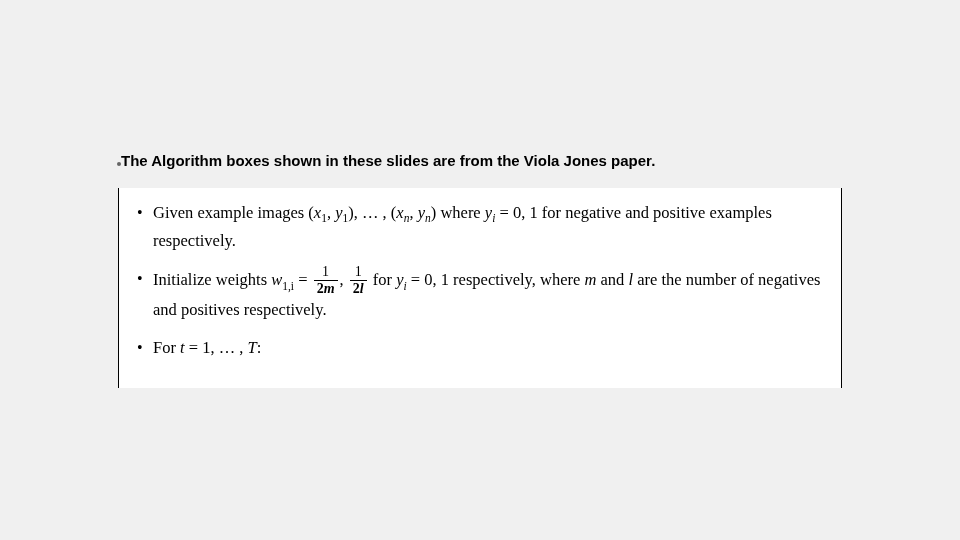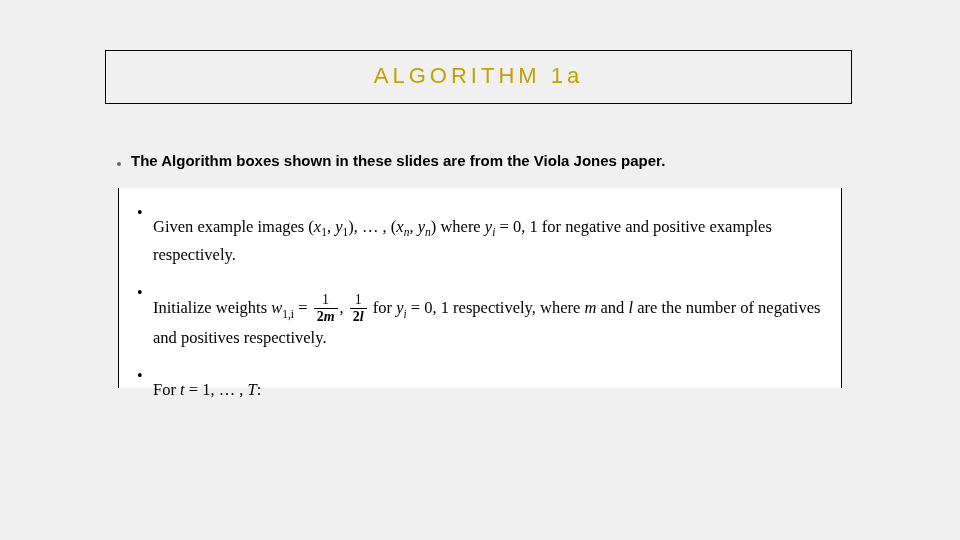--- a/index.html
+++ b/index.html
@@ -33,21 +33,20 @@
     font-weight: 400;
     color: #c2a200;
     font-family: Arial, Helvetica, sans-serif;
   }
   .bullet-line {
     position: absolute;
     left: 117px;
     top: 152px;
     display: flex;
     align-items: center;
-    gap: 10px;
   }
   .small-bullet {
     width: 4px;
     height: 4px;
     border-radius: 50%;
     background: #666;
     margin-top: 7px;
   }
   .bullet-text {
     font-size: 15px;
@@ -74,21 +73,20 @@
     display: flex;
     margin-bottom: 12px;
   }
   .algo-box .dot {
     flex: 0 0 auto;
     width: 16px;
     font-size: 16px;
   }
   .algo-box .txt {
     flex: 1 1 auto;
-    margin-top: 14px;
   }
   .mathv {
     font-style: italic;
     font-family: "Times New Roman", Times, serif;
   }
   .frac {
     display: inline-block;
     vertical-align: middle;
     text-align: center;
     font-size: 14px;
@@ -110,23 +108,20 @@
   sub {
     font-size: 11.5px;
     vertical-align: sub;
   }
 </style>
 </head>
 <body>
 
 <div class="slide">
 
-  <div class="title-box">
-    <h1>ALGORITHM 1a</h1>
-  </div>
 
   <div class="bullet-line">
     <div class="small-bullet"></div>
     <div class="bullet-text">The Algorithm boxes shown in these slides are from the Viola Jones paper.</div>
   </div>
 
   <div class="algo-box">
 
     <div class="item">
       <div class="dot">•</div>

